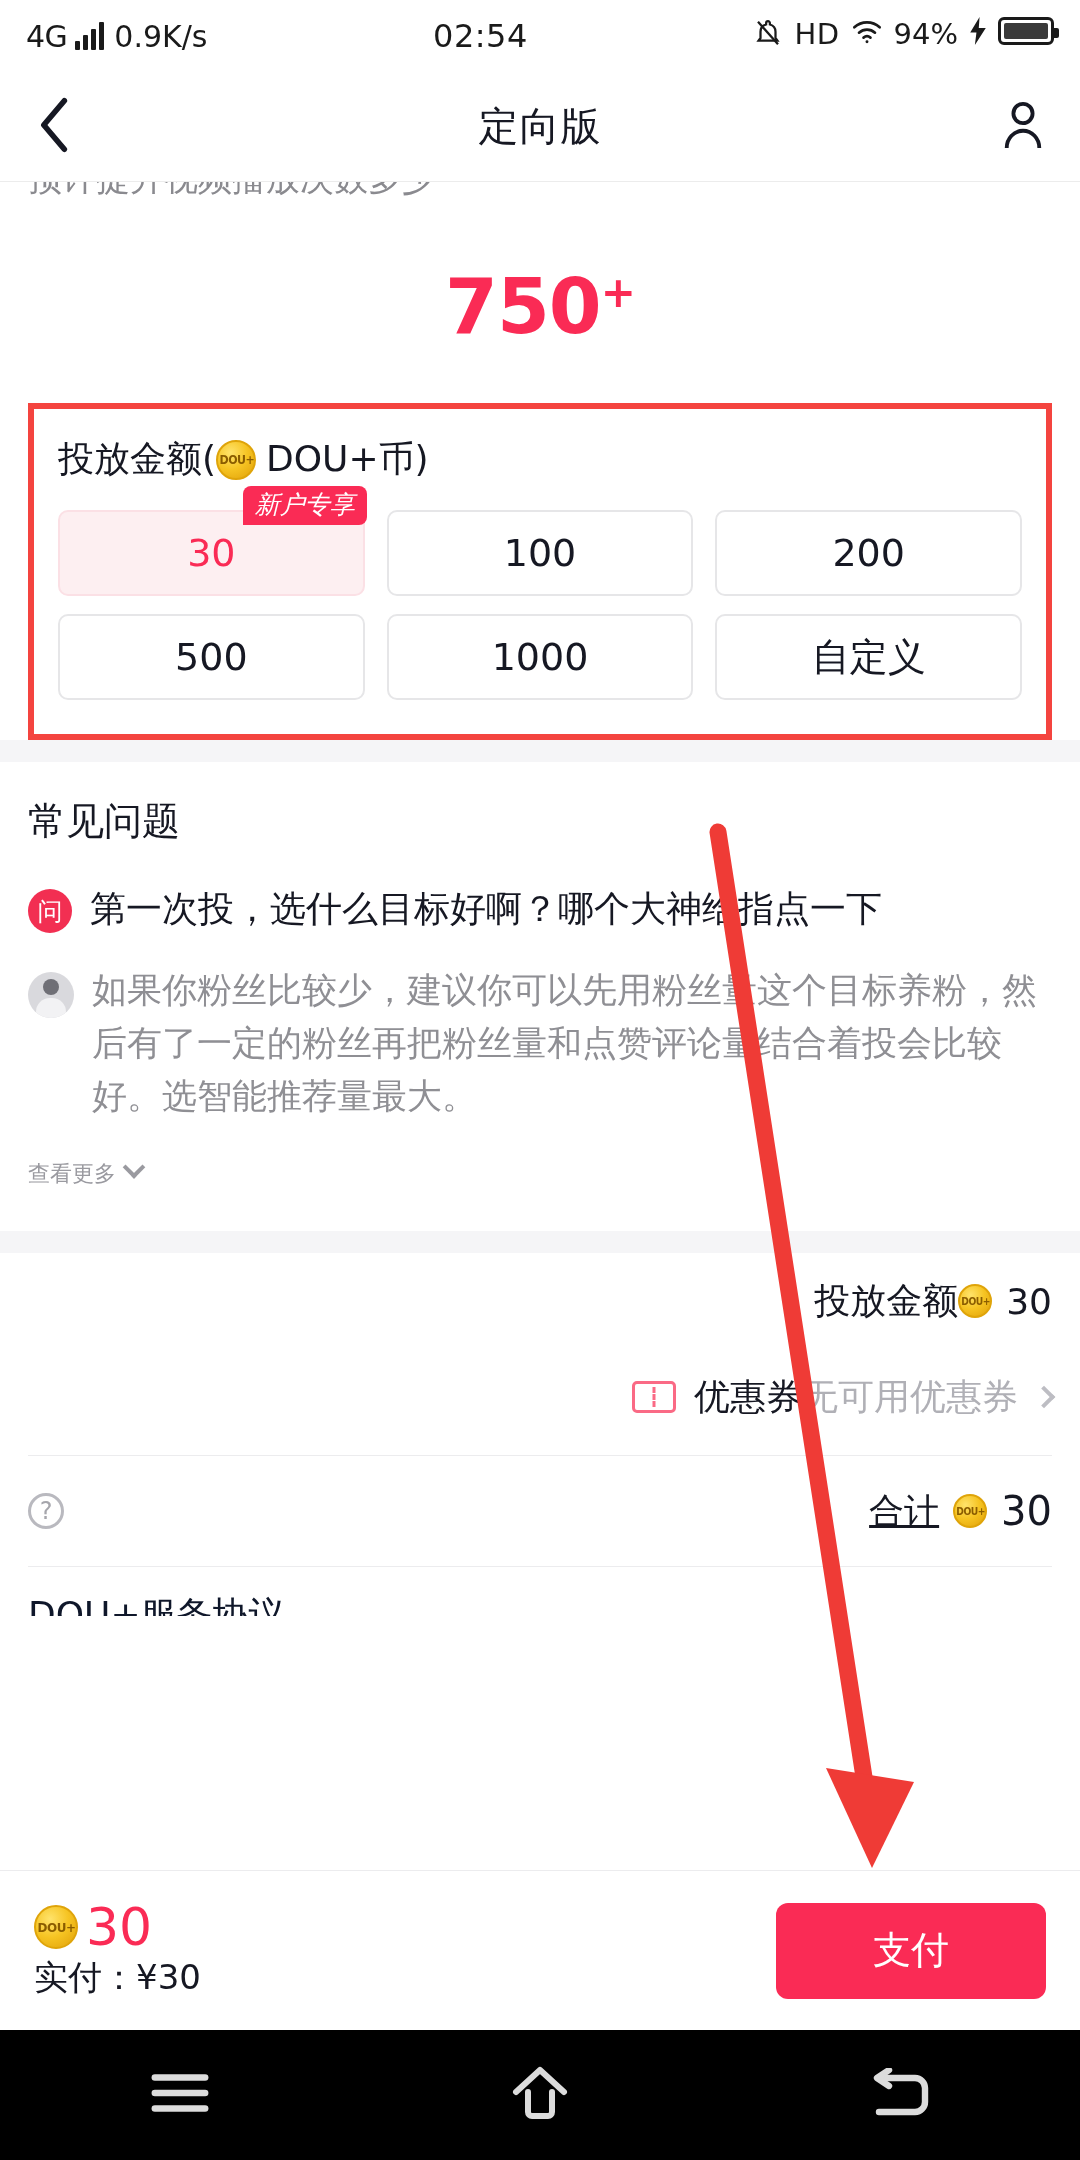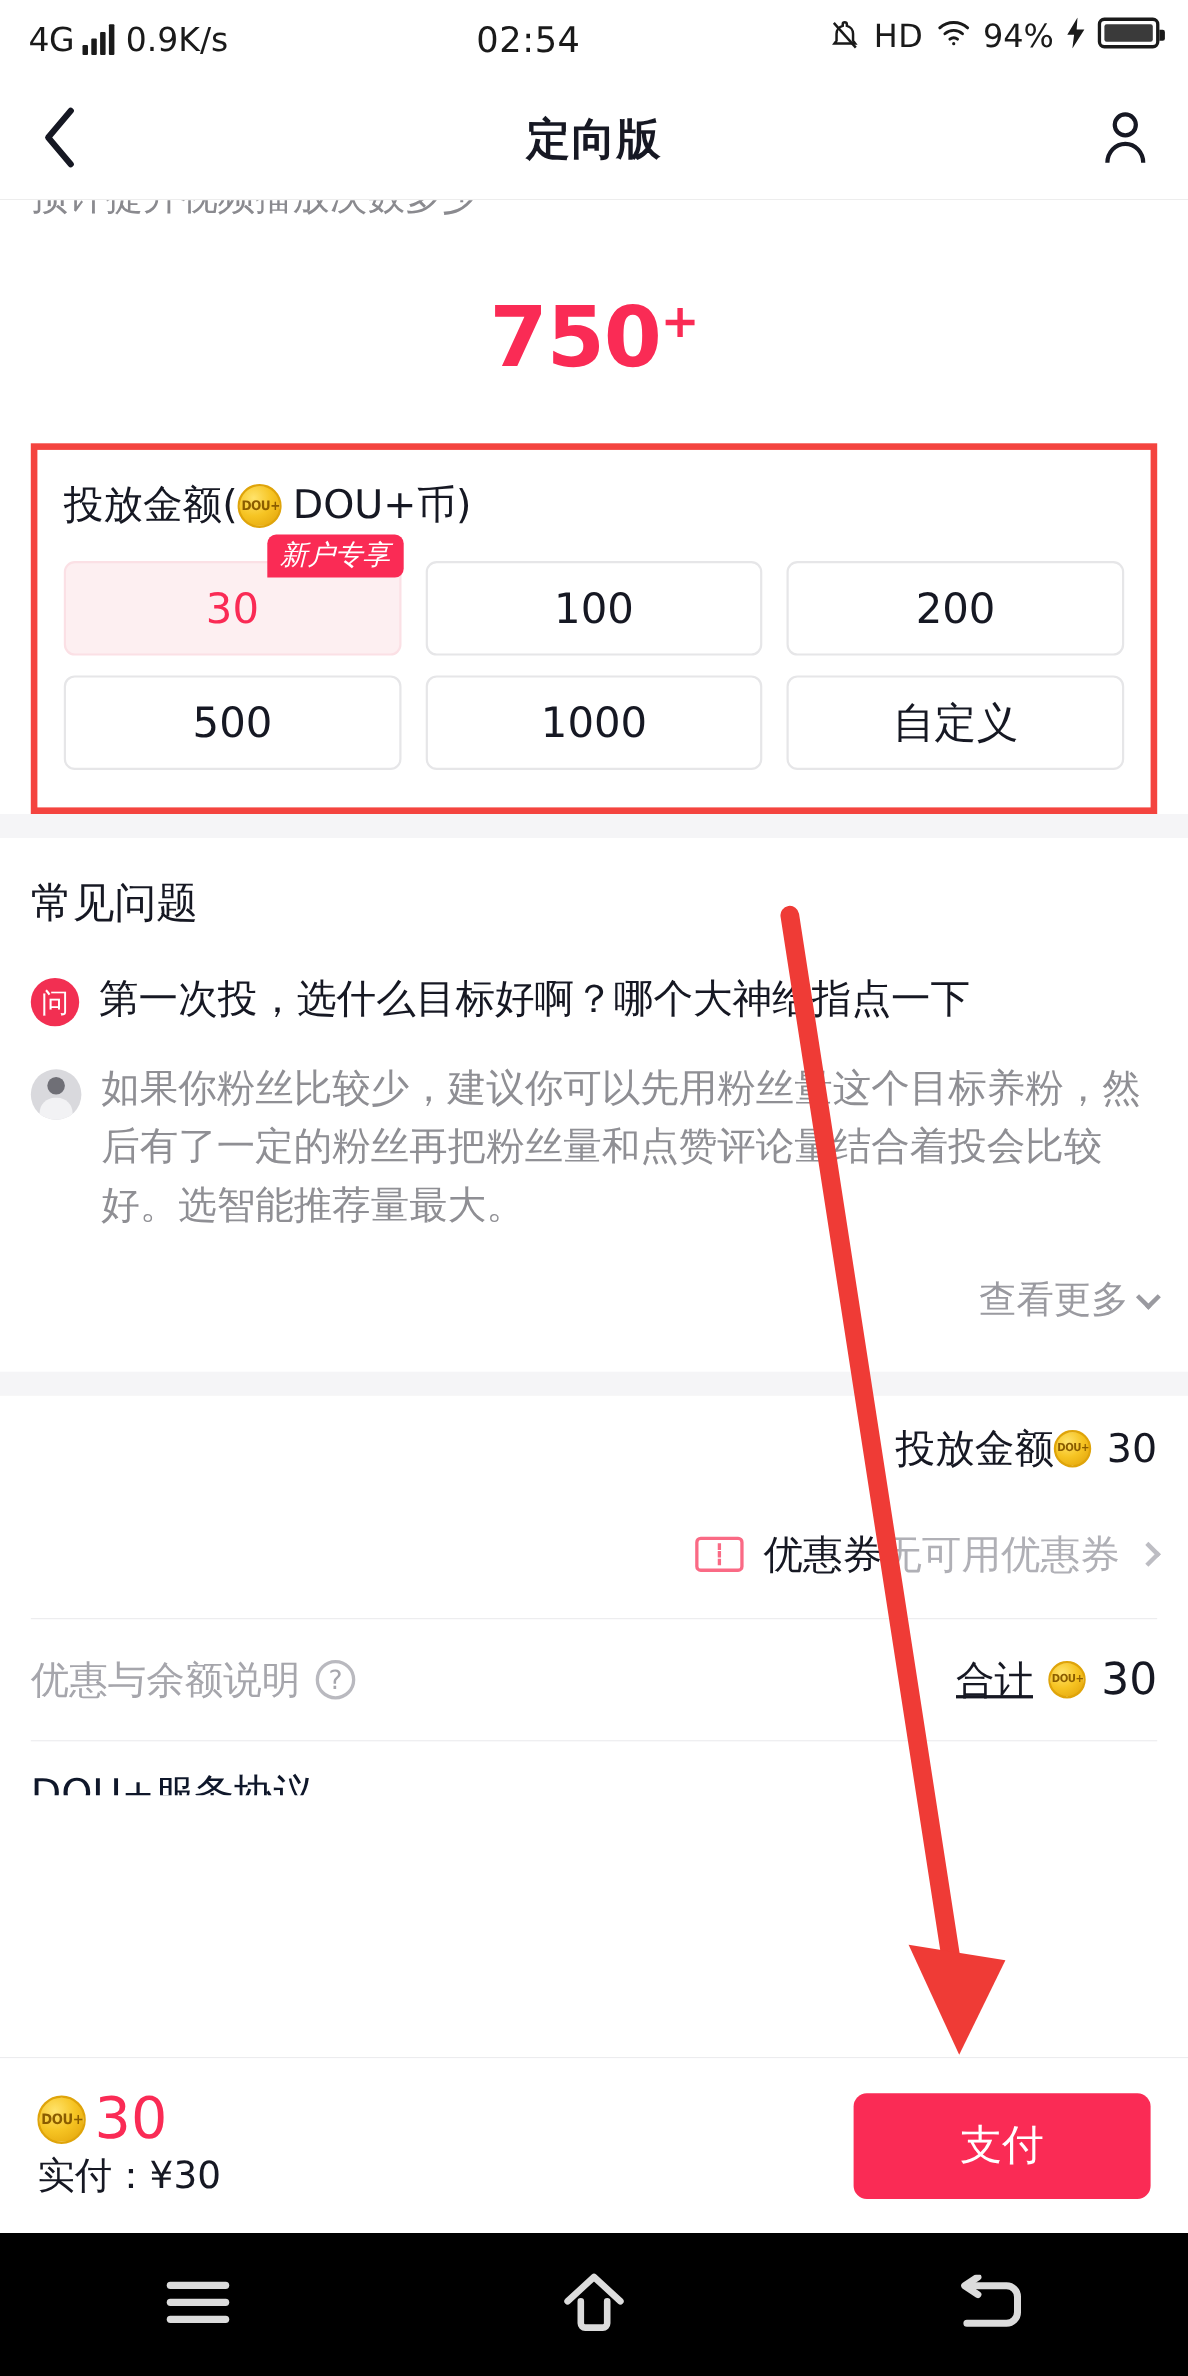--- a/index.html
+++ b/index.html
@@ -47,21 +47,21 @@
   .navbar{
     height:110px;width:1080px;background:#fff;
     display:flex;align-items:center;position:relative;
     border-bottom:1px solid #ececec;
   }
   .nav-back{
     width:110px;height:110px;display:flex;align-items:center;justify-content:center;
   }
   .nav-title{
     position:absolute;left:0;right:0;text-align:center;
-    font-size:40px;color:#161823;font-weight:700;letter-spacing:1px;
+    font-size:40px;color:#161823;font-weight:400;letter-spacing:1px;
   }
   .nav-profile{
     position:absolute;right:34px;top:0;height:110px;
     display:flex;align-items:center;
   }
 
   
   .content{width:1080px;background:#fff;}
 
   .clip-top{
@@ -149,21 +149,21 @@
   .a-avatar::before{
     content:"";position:absolute;left:50%;top:7px;transform:translateX(-50%);
     width:16px;height:16px;border-radius:50%;background:#6f6f76;
   }
   .a-avatar::after{
     content:"";position:absolute;left:50%;top:26px;transform:translateX(-50%);
     width:30px;height:26px;border-radius:14px 14px 0 0;background:#f2f2f4;
   }
   .faq-a-text{font-size:35px;color:#8f8f94;line-height:1.52;}
   .more{
-    text-align:right;color:#9a9aa0;font-size:34px;
+    text-align:left;color:#9a9aa0;font-size:22px;
     padding:36px 0 34px;
   }
   .more .chev{
     display:inline-block;width:16px;height:16px;
     border-right:4px solid #9a9aa0;border-bottom:4px solid #9a9aa0;
     transform:rotate(45deg) translate(-4px,-4px);margin-left:10px;
   }
 
   
   .summary{background:#fff;padding:0 28px;}
@@ -379,21 +379,20 @@
         <span>优惠券</span>
       </span>
       <span class="row-right muted">
         <span>无可用优惠券</span>
         <span class="chev-r"></span>
       </span>
     </div>
     <div class="divider"></div>
     <div class="total-row">
       <span class="total-left">
-        <span>优惠与余额说明</span>
         <span class="qmark">?</span>
       </span>
       <span class="total-right">
         <span class="total-label">合计</span>
         <span class="coin sm"></span>
         <span class="total-num">30</span>
       </span>
     </div>
   </div>
 

